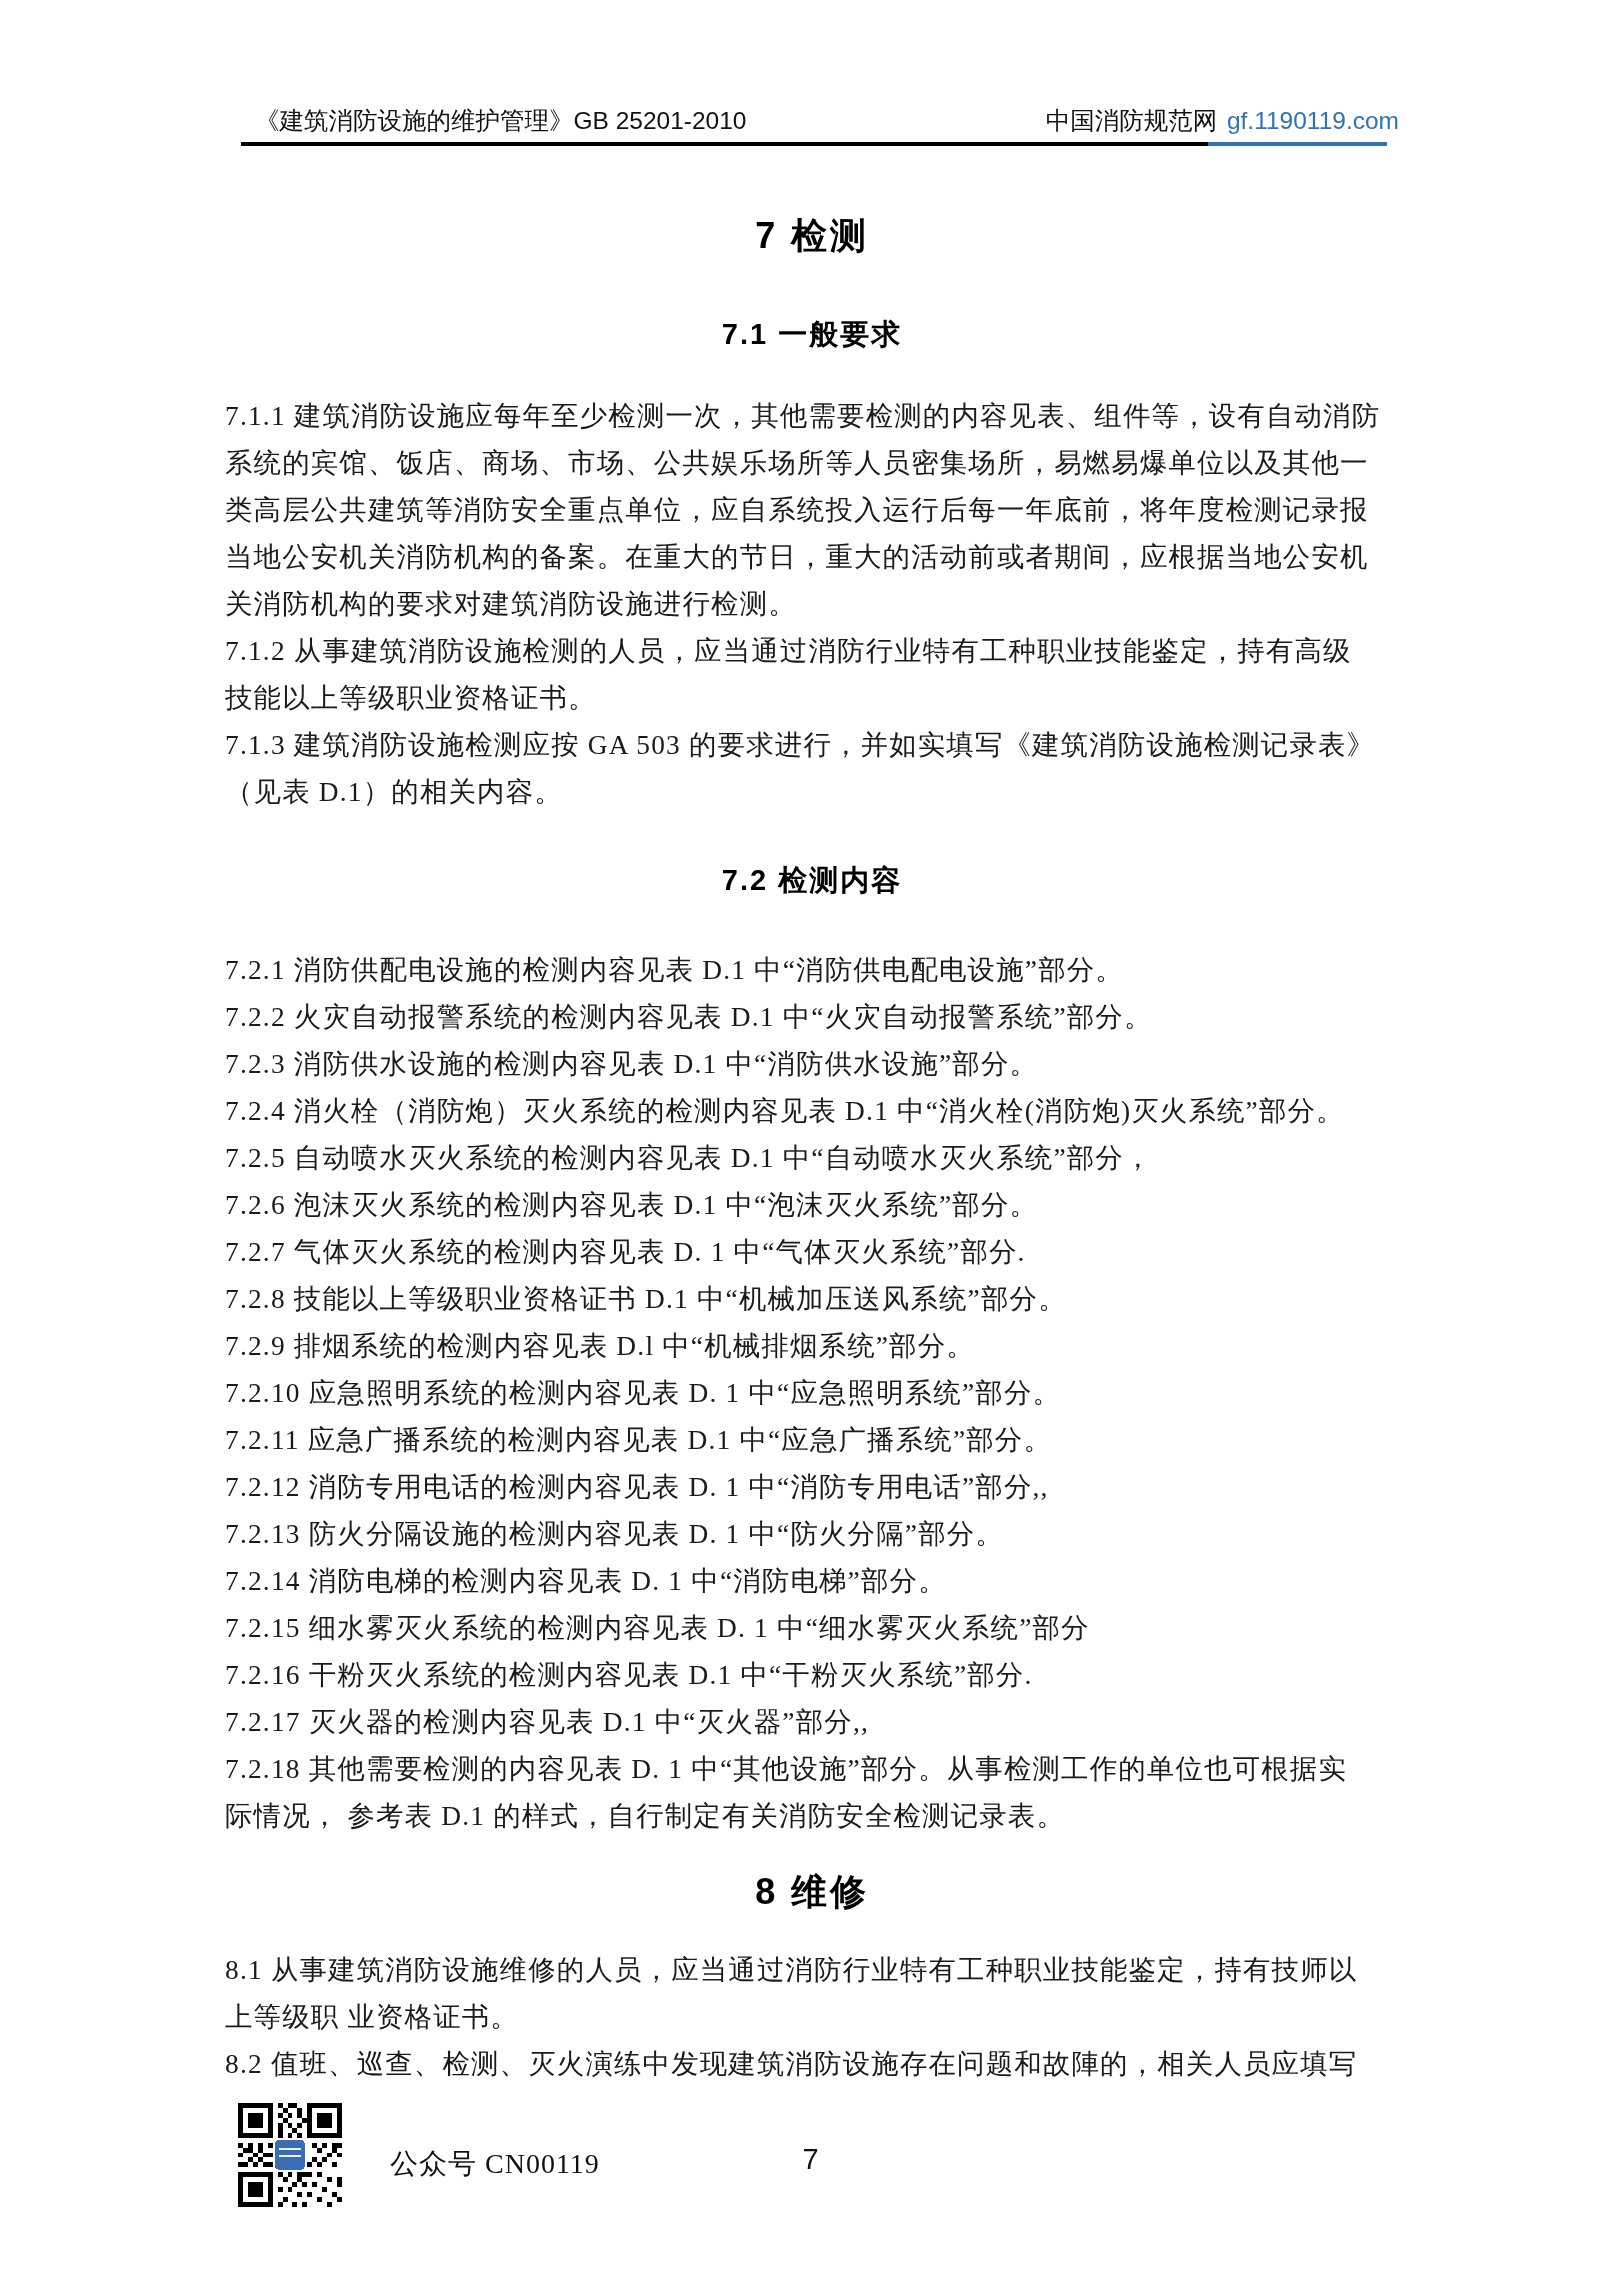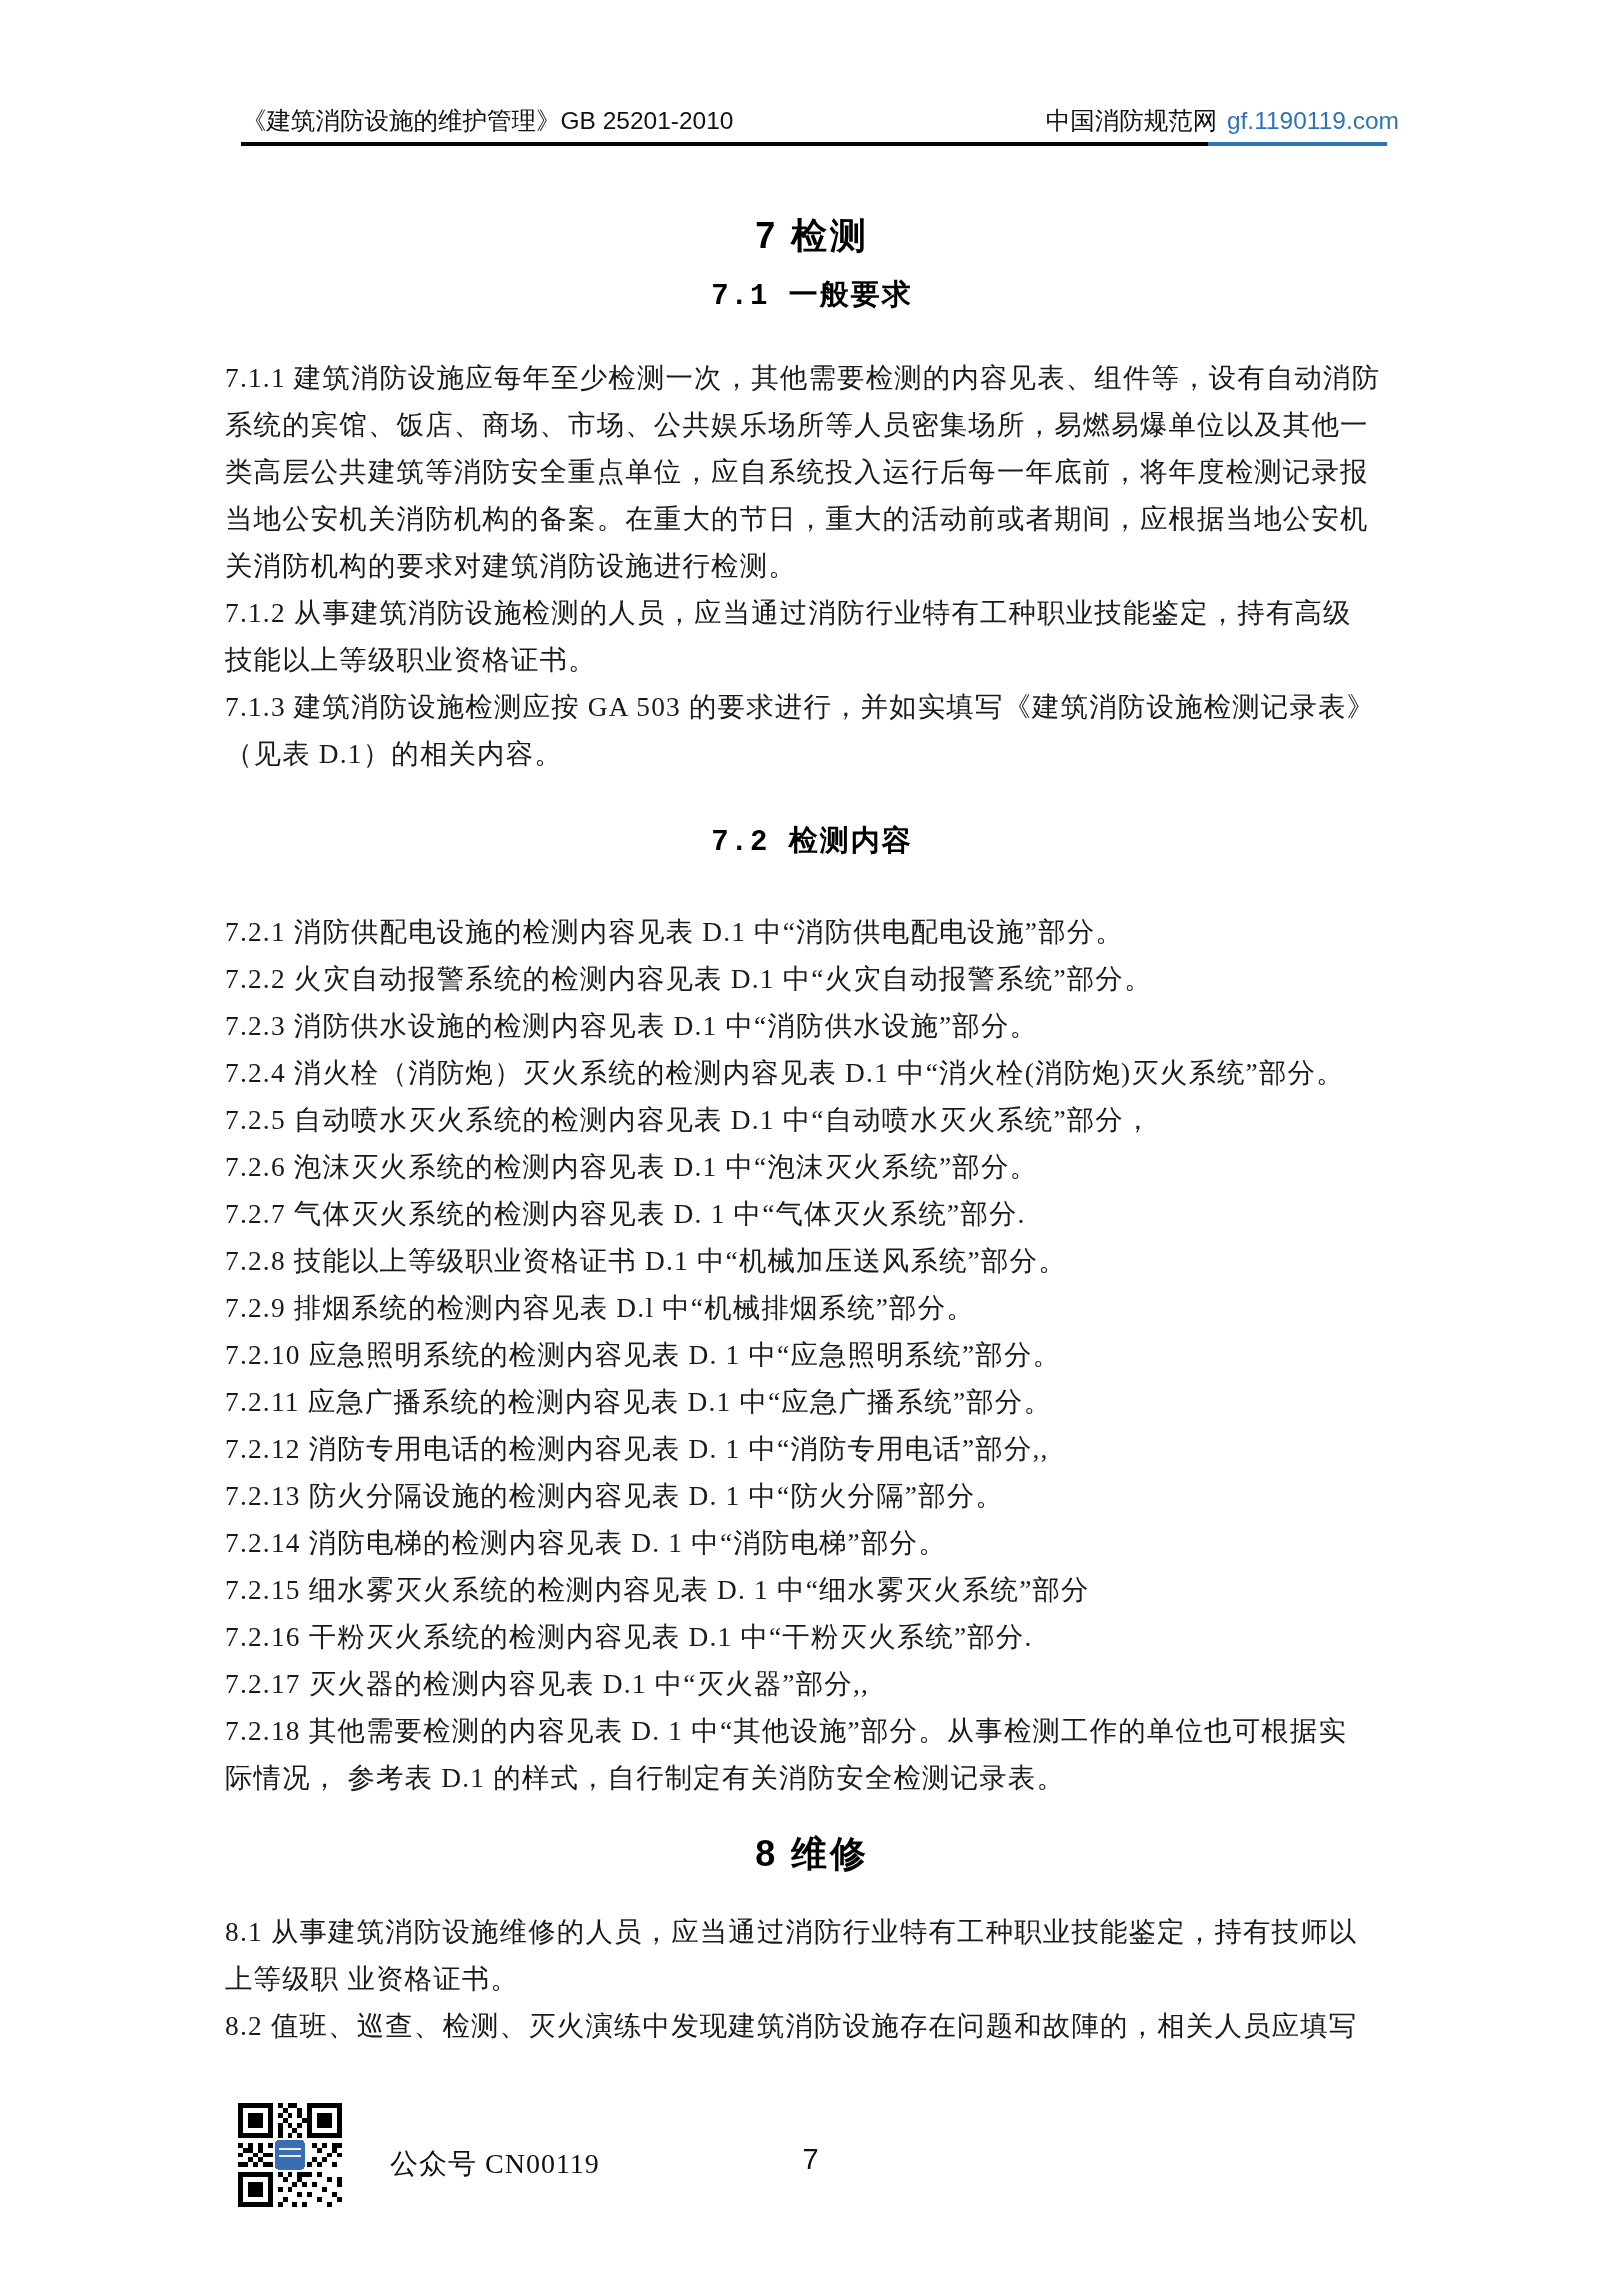--- a/index.html
+++ b/index.html
@@ -7,40 +7,40 @@
     position:relative;
     width:1621px;height:2293px;
     background:#ffffff;
     color:#1a1a1a;
     font-family:"Liberation Serif","DejaVu Serif",serif;
     overflow:hidden;
   }
   .content{padding:0 222px 0 225px;}
   .header{
     display:flex;justify-content:space-between;align-items:flex-start;
-    padding-top:104px;margin-left:17px;
+    padding-top:104px;margin-left:30px;
     font-family:"Liberation Sans","DejaVu Sans",sans-serif;
     font-size:24.5px;line-height:33px;color:#111;
   }
   .header-right{white-space:nowrap;}
   .site-link{
     color:#2e74b5;text-decoration:none;cursor:pointer;margin-left:9.8px;
   }
   .rule{
     height:3.9px;margin-top:4.9px;margin-left:15.7px;
     background:linear-gradient(to right,#000 0,#000 83.5%,#2e74b5 83.5%,#2e74b5 99%,#fff 99%);
   }
   .chapter-title{
     margin:69px 0 0 0;text-align:center;
     font-family:"Liberation Sans","DejaVu Sans",sans-serif;
     font-weight:bold;font-size:36px;line-height:41px;letter-spacing:2.9px;color:#000;
   }
   .section-title{
-    margin:23px 0 0 0;text-align:center;
-    font-family:Liberation Mono, monospace;
+    margin:61px 0 0 0;text-align:center;
+    font-family:Liberation Sans, sans-serif;
     font-weight:bold;font-size:29px;line-height:35px;letter-spacing:2px;color:#000;
   }
   .section-title.s72{margin-top:47px;}
   .chapter-title.c8{margin-top:31px;}
   .clause-block{margin-top:41px;}
   .items-block{margin-top:49px;}
   .clauses8-block{margin-top:35px;}
   .line{
     font-size:27.4px;line-height:47px;letter-spacing:1.2px;
     white-space:nowrap;color:#1a1a1a;

